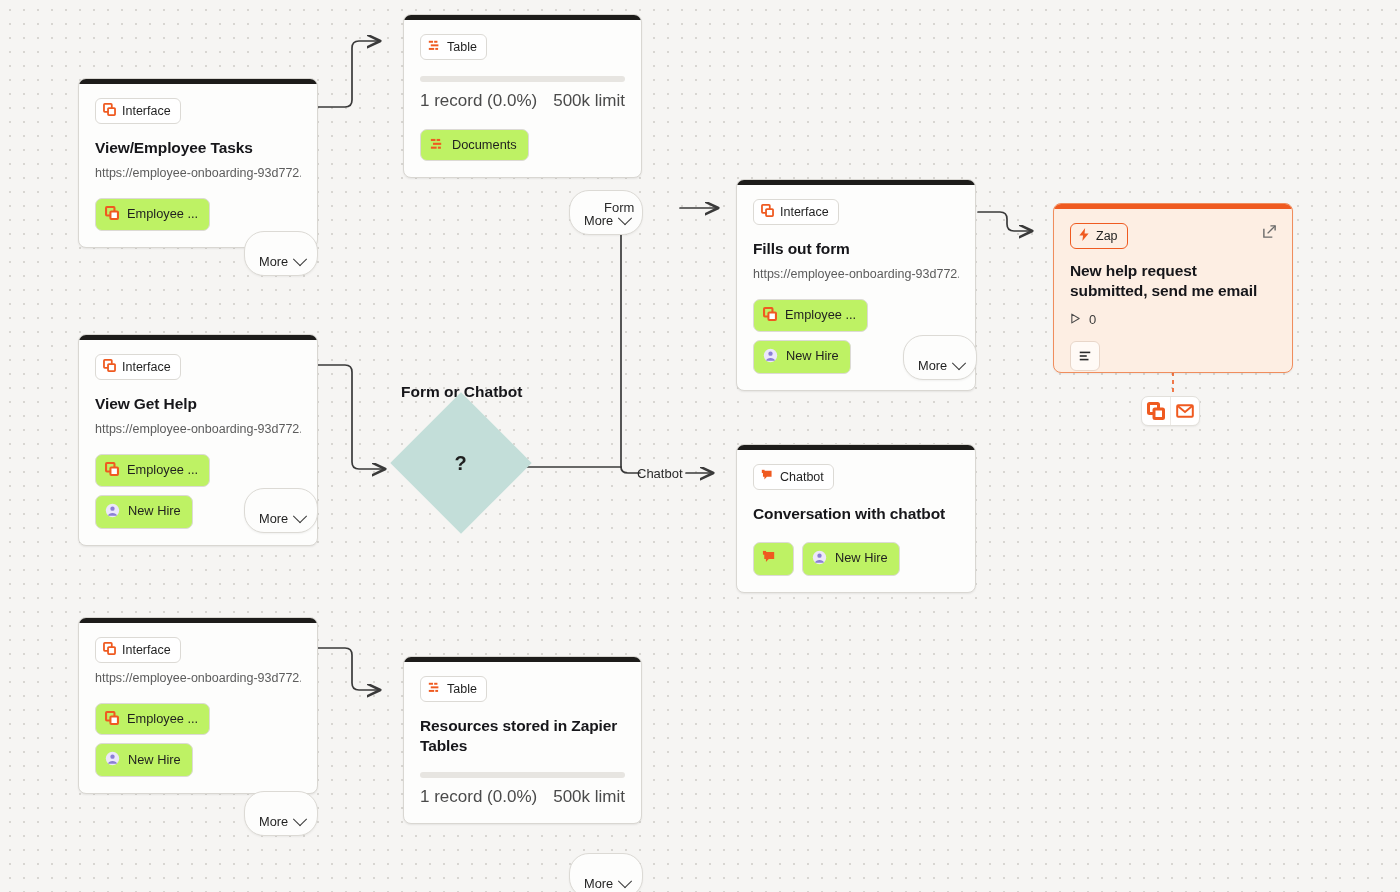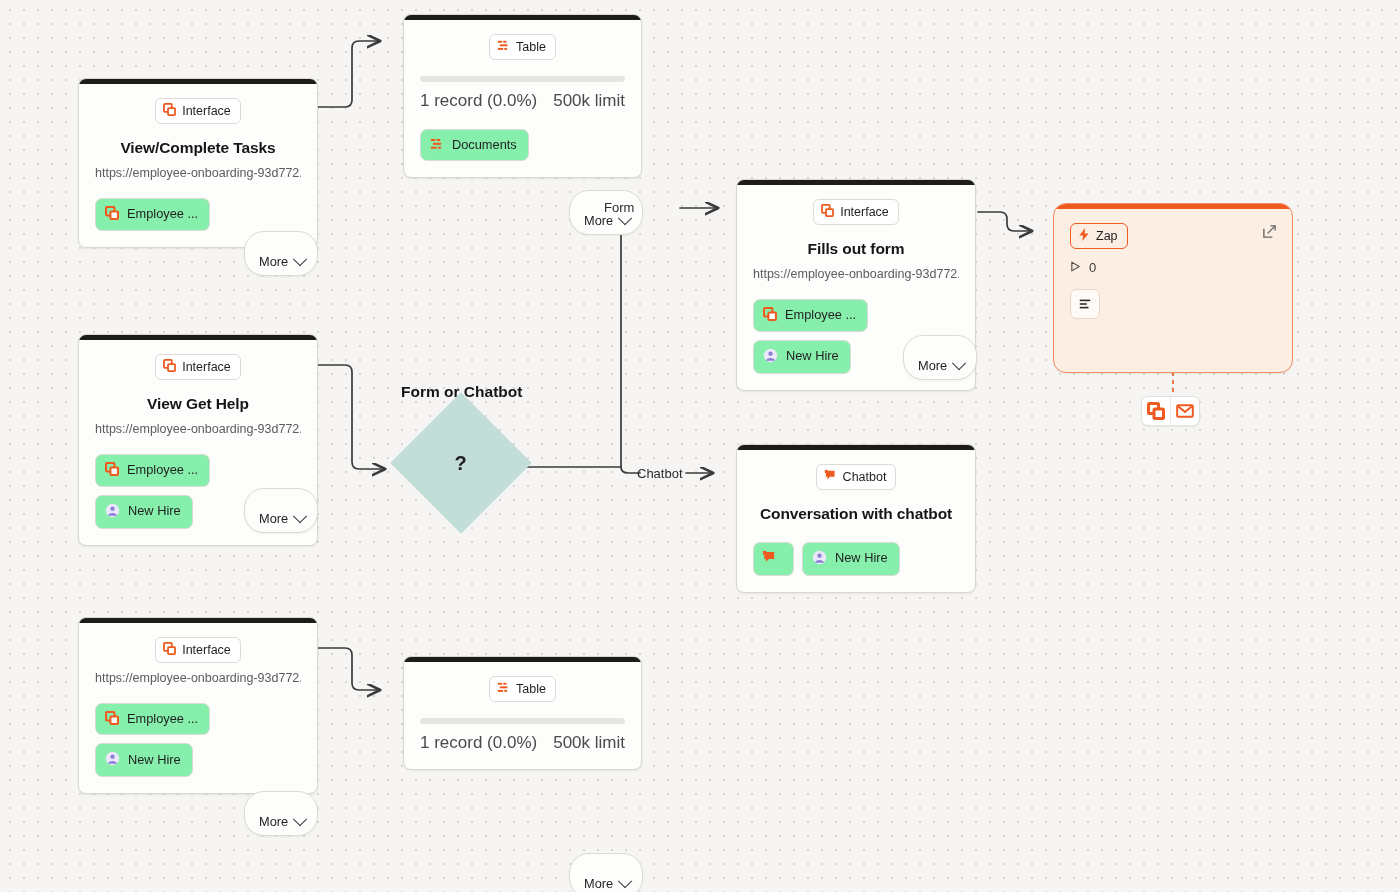--- a/index.html
+++ b/index.html
@@ -20,41 +20,41 @@
   .node{
     position:absolute;
     background:#fdfdfc;
     border:1px solid #d9d7d2;
     border-radius:8px;
     box-shadow:0 1px 2px rgba(0,0,0,.07);
     box-sizing:border-box;
     overflow:hidden;
   }
   .node .topbar{height:5px;background:#1d1c1a;}
-  .node .body{padding:14px 16px 16px 16px;text-align:center;}
+  .node .body{padding:14px 16px 16px 16px;}
 
   .badge{
     display:inline-flex;align-items:center;gap:6px;
     background:#fff;border:1px solid #dcdad5;border-radius:6px;
     padding:4px 9px 4px 7px;font-size:12.5px;line-height:1;color:#1f1f1f;
   }
   .badge .lbl{font-size:12.5px;}
 
   .title{
     font-size:15.5px;font-weight:bold;line-height:1.32;margin-top:14px;color:#16161a;
     letter-spacing:-0.1px;
   }
   .url{
     font-size:12.5px;color:#5c5c5c;margin-top:8px;white-space:nowrap;overflow:hidden;
   }
 
   .chiprow{display:flex;gap:8px;margin-top:18px;flex-wrap:wrap;}
   .chip{
     display:inline-flex;align-items:center;gap:8px;
-    background:#86efac;border:1px solid #dcdad5;border-radius:7px;
+    background:#bef264;border:1px solid #dcdad5;border-radius:7px;
     padding:7px 11px 7px 9px;font-size:12.8px;line-height:1;color:#1f1f1f;
     max-width:130px;
   }
   .chip.iconsolo{padding:7px 8px;}
 
   
   .meter{height:6px;border-radius:4px;background:#e7e5e1;margin-top:16px;}
   .meterrow{display:flex;justify-content:space-between;font-size:17px;color:#4a4a4a;margin-top:9px;}
 
   
@@ -62,21 +62,21 @@
     position:absolute;
     display:inline-flex;align-items:center;gap:7px;
     background:#fdfdfc;border:1px solid #dcdad5;border-radius:20px;
     padding:24px 12px 6px 14px;font-size:12.8px;color:#1f1f1f;line-height:1;
     box-shadow:0 1px 2px rgba(0,0,0,.05);
   }
   .chev{width:9px;height:9px;border-right:1.6px solid #3a3a3a;border-bottom:1.6px solid #3a3a3a;transform:rotate(45deg) translate(-2px,-2px);}
 
   
   .zap{
-    position:absolute;background:#fdeee3;border:1px solid #f08d5d;border-radius:13px;
+    position:absolute;background:#fdeee3;border:1px solid #f08d5d;border-radius:8px;
     box-sizing:border-box;overflow:hidden;box-shadow:0 1px 2px rgba(0,0,0,.06);
   }
   .zap .topbar{height:5px;background:#ef5a20;}
   .zap .body{padding:14px 16px 16px 16px;position:relative;}
   .zap .badge{background:transparent;border:1px solid #ef5a20;color:#1f1f1f;}
   .zap .title{margin-top:12px;}
   .runs{display:flex;align-items:center;gap:8px;margin-top:11px;font-size:13px;color:#3b3b3b;}
   .sqbtn{
     width:28px;height:28px;border:1px solid #e8d6c9;border-radius:6px;background:#fffaf6;
     display:flex;align-items:center;justify-content:center;margin-top:14px;
@@ -144,21 +144,21 @@
     <div class="body">
       <span class="badge">
         <span>
           <svg width="13" height="13" viewBox="0 0 16 16">
               <rect x="1.2" y="1.2" width="9.6" height="9.6" rx="1" fill="none" stroke="#ef5a20" stroke-width="2.2"></rect>
               <rect x="6.2" y="6.2" width="8.6" height="8.6" rx="1" fill="#fff" stroke="#ef5a20" stroke-width="2.2"></rect>
             </svg>
         </span>
         <span class="lbl">Interface</span>
       </span>
-      <div class="title">View/Complete Tasks</div>
+      <div class="title">View/Employee Tasks</div>
       <div class="url">https://employee-onboarding-93d772....</div>
       <div class="chiprow">
         <span class="chip">
           <span>
             <svg width="14" height="14" viewBox="0 0 16 16">
                 <rect x="1.2" y="1.2" width="9.6" height="9.6" rx="1" fill="none" stroke="#ef5a20" stroke-width="2.4"></rect>
                 <rect x="6.2" y="6.2" width="8.6" height="8.6" rx="1" fill="#fff" stroke="#ef5a20" stroke-width="2.4"></rect>
               </svg>
           </span>
           <span>Employee ...</span>
@@ -352,20 +352,21 @@
         </span>
         <span class="lbl">Zap</span>
       </span>
       <span class="extlink">
         <svg width="15" height="15" viewBox="0 0 16 16">
             <path d="M2,5 L2,14 L11,14" fill="none" stroke="#6a6a6a" stroke-width="1.5"></path>
             <path d="M6,10 L14,2" fill="none" stroke="#6a6a6a" stroke-width="1.5"></path>
             <path d="M9,2 L14,2 L14,7" fill="none" stroke="#6a6a6a" stroke-width="1.5"></path>
           </svg>
       </span>
+      <div class="title">New help request submitted, send me email</div>
       <div class="runs">
         <span>
           <svg width="11" height="11" viewBox="0 0 12 12">
               <path d="M2,1.2 L10,6 L2,10.8 Z" fill="none" stroke="#4a4a4a" stroke-width="1.2" stroke-linejoin="round"></path>
             </svg>
         </span>
         <span>0</span>
       </div>
       <div class="sqbtn">
         <svg width="14" height="14" viewBox="0 0 16 16">
@@ -441,20 +442,21 @@
           <svg width="13" height="13" viewBox="0 0 16 16">
               <rect x="1" y="2.2" width="5.2" height="2.4" fill="#ef5a20"></rect>
               <rect x="7.6" y="2.2" width="4" height="2.4" fill="#ef5a20"></rect>
               <rect x="3.4" y="6.6" width="9.4" height="2.4" fill="#ef5a20"></rect>
               <rect x="1" y="11" width="6.6" height="2.4" fill="#ef5a20"></rect>
               <rect x="9" y="11" width="3.4" height="2.4" fill="#ef5a20"></rect>
             </svg>
         </span>
         <span class="lbl">Table</span>
       </span>
+      <div class="title">Resources stored in Zapier Tables</div>
       <div class="meter"></div>
       <div class="meterrow">
         <span>1 record (0.0%)</span>
         <span>500k limit</span>
       </div>
     </div>
   </div>
   <div class="more" style="left:569px;top:853px;">
     <span>More</span>
     <span class="chev"></span>

